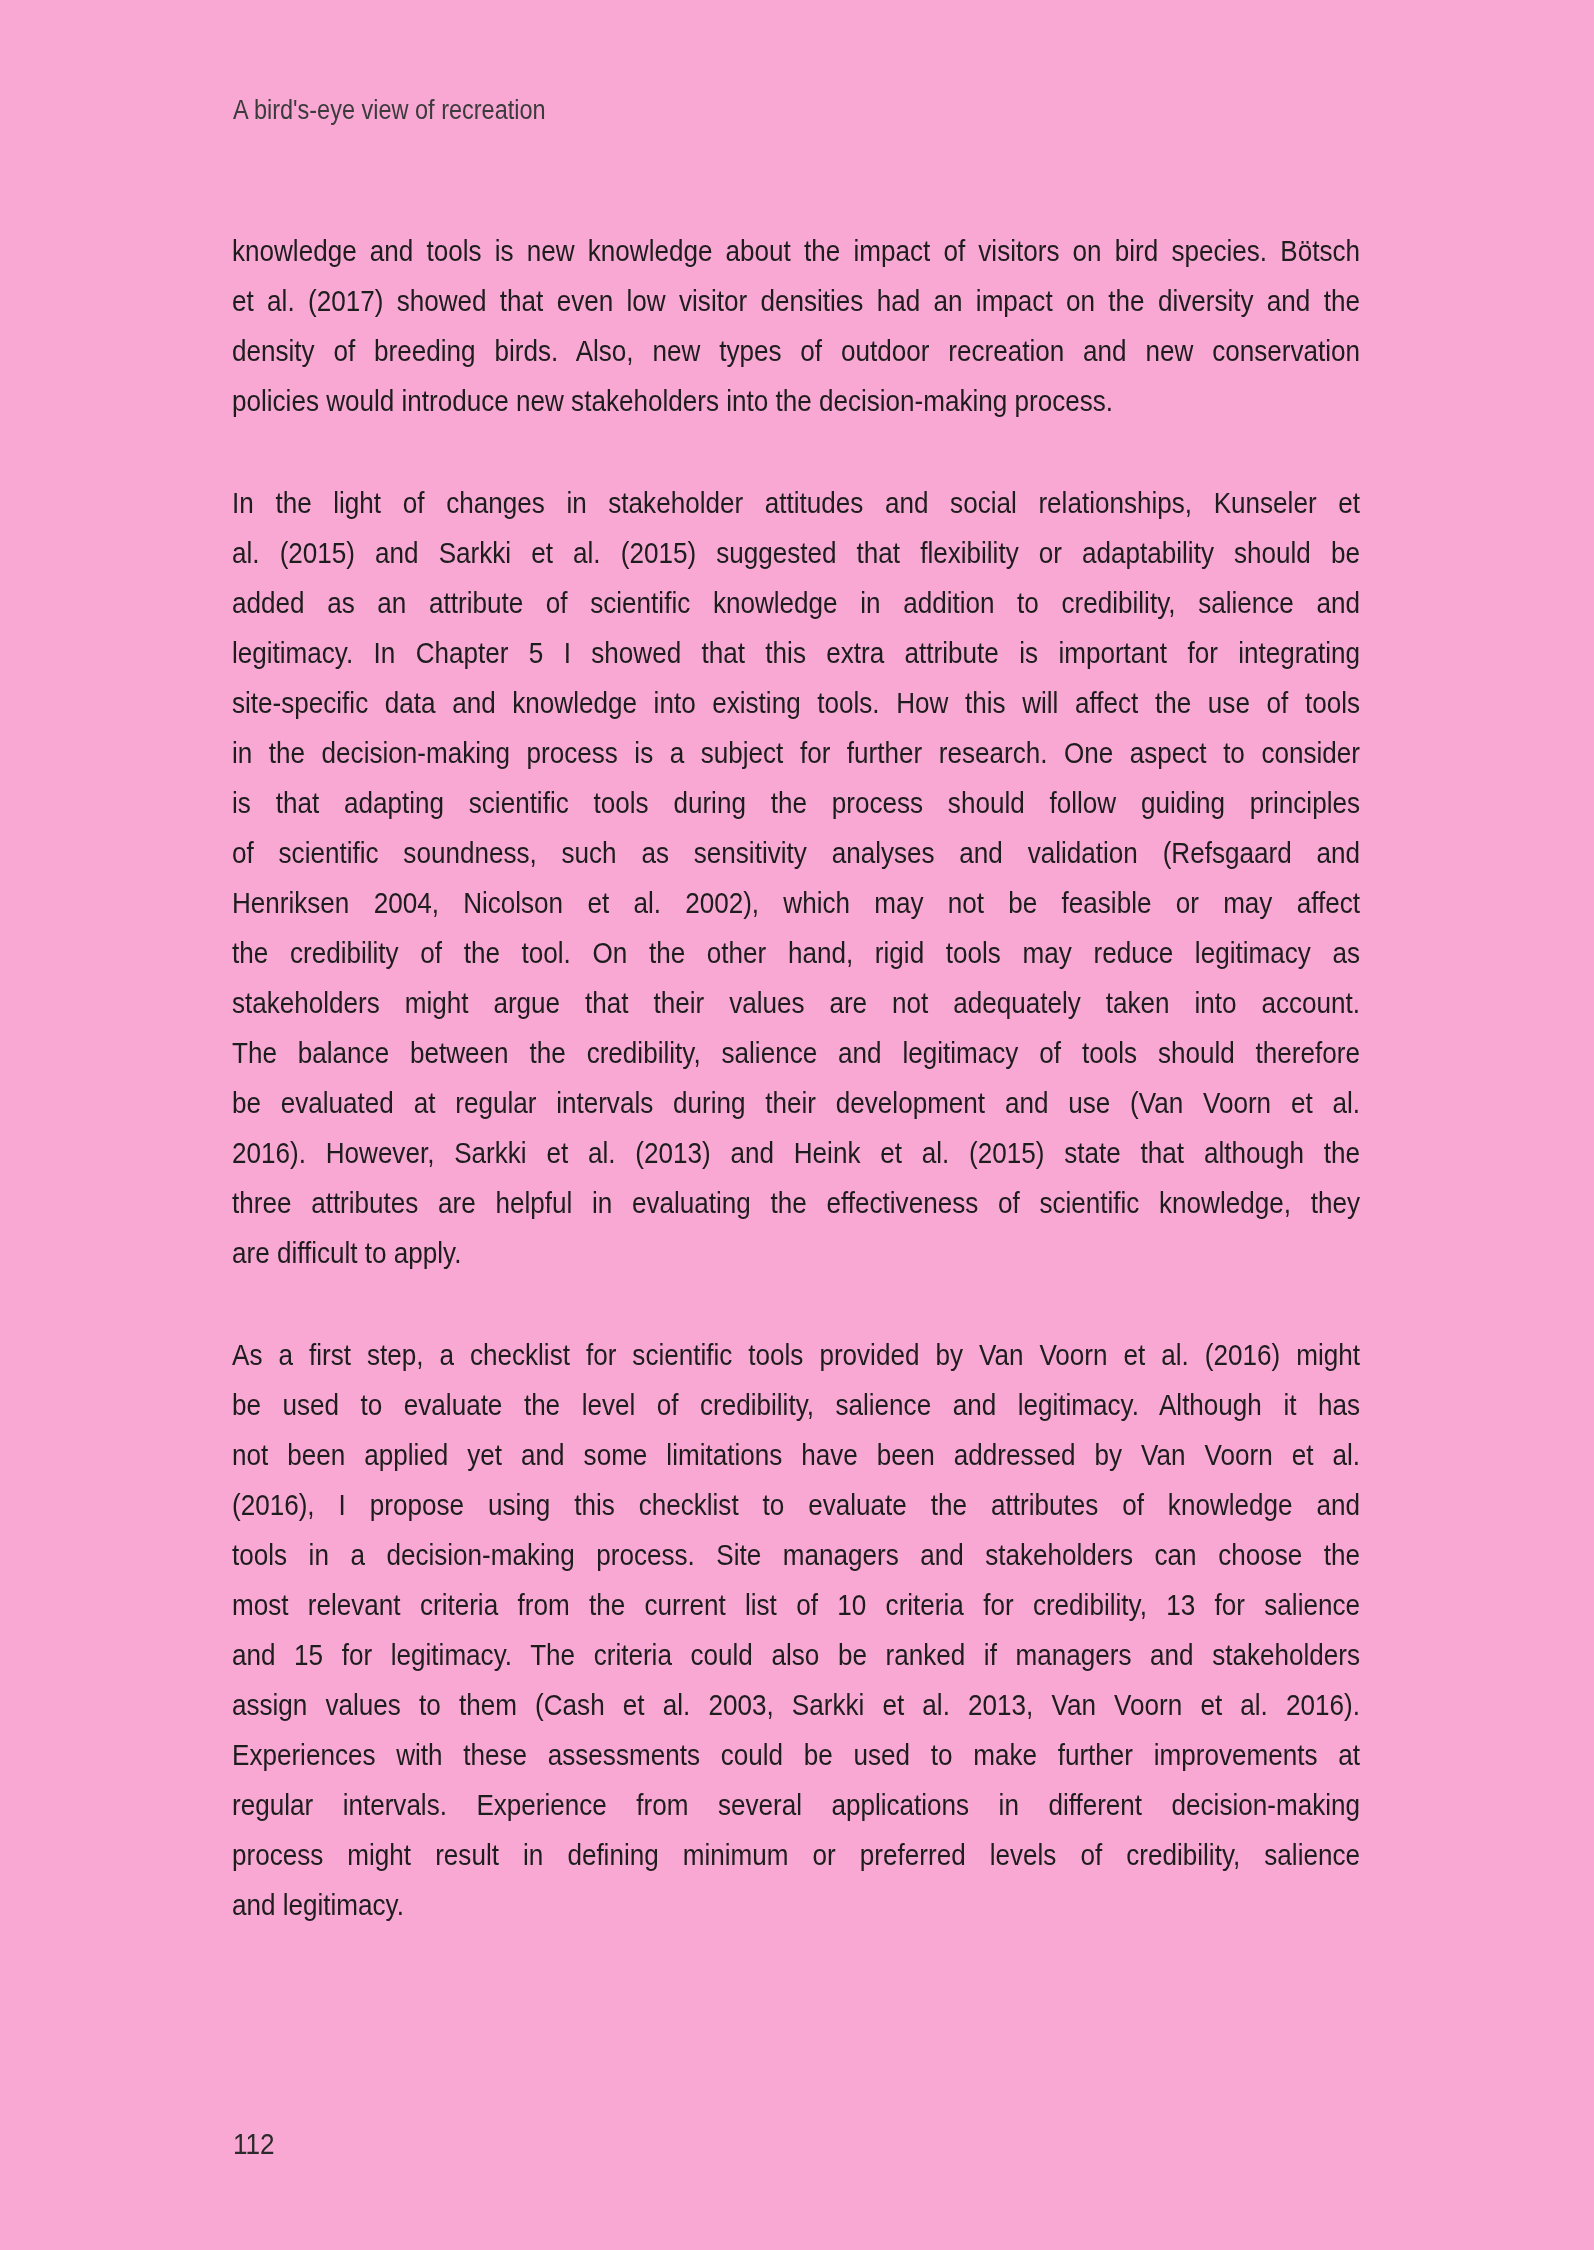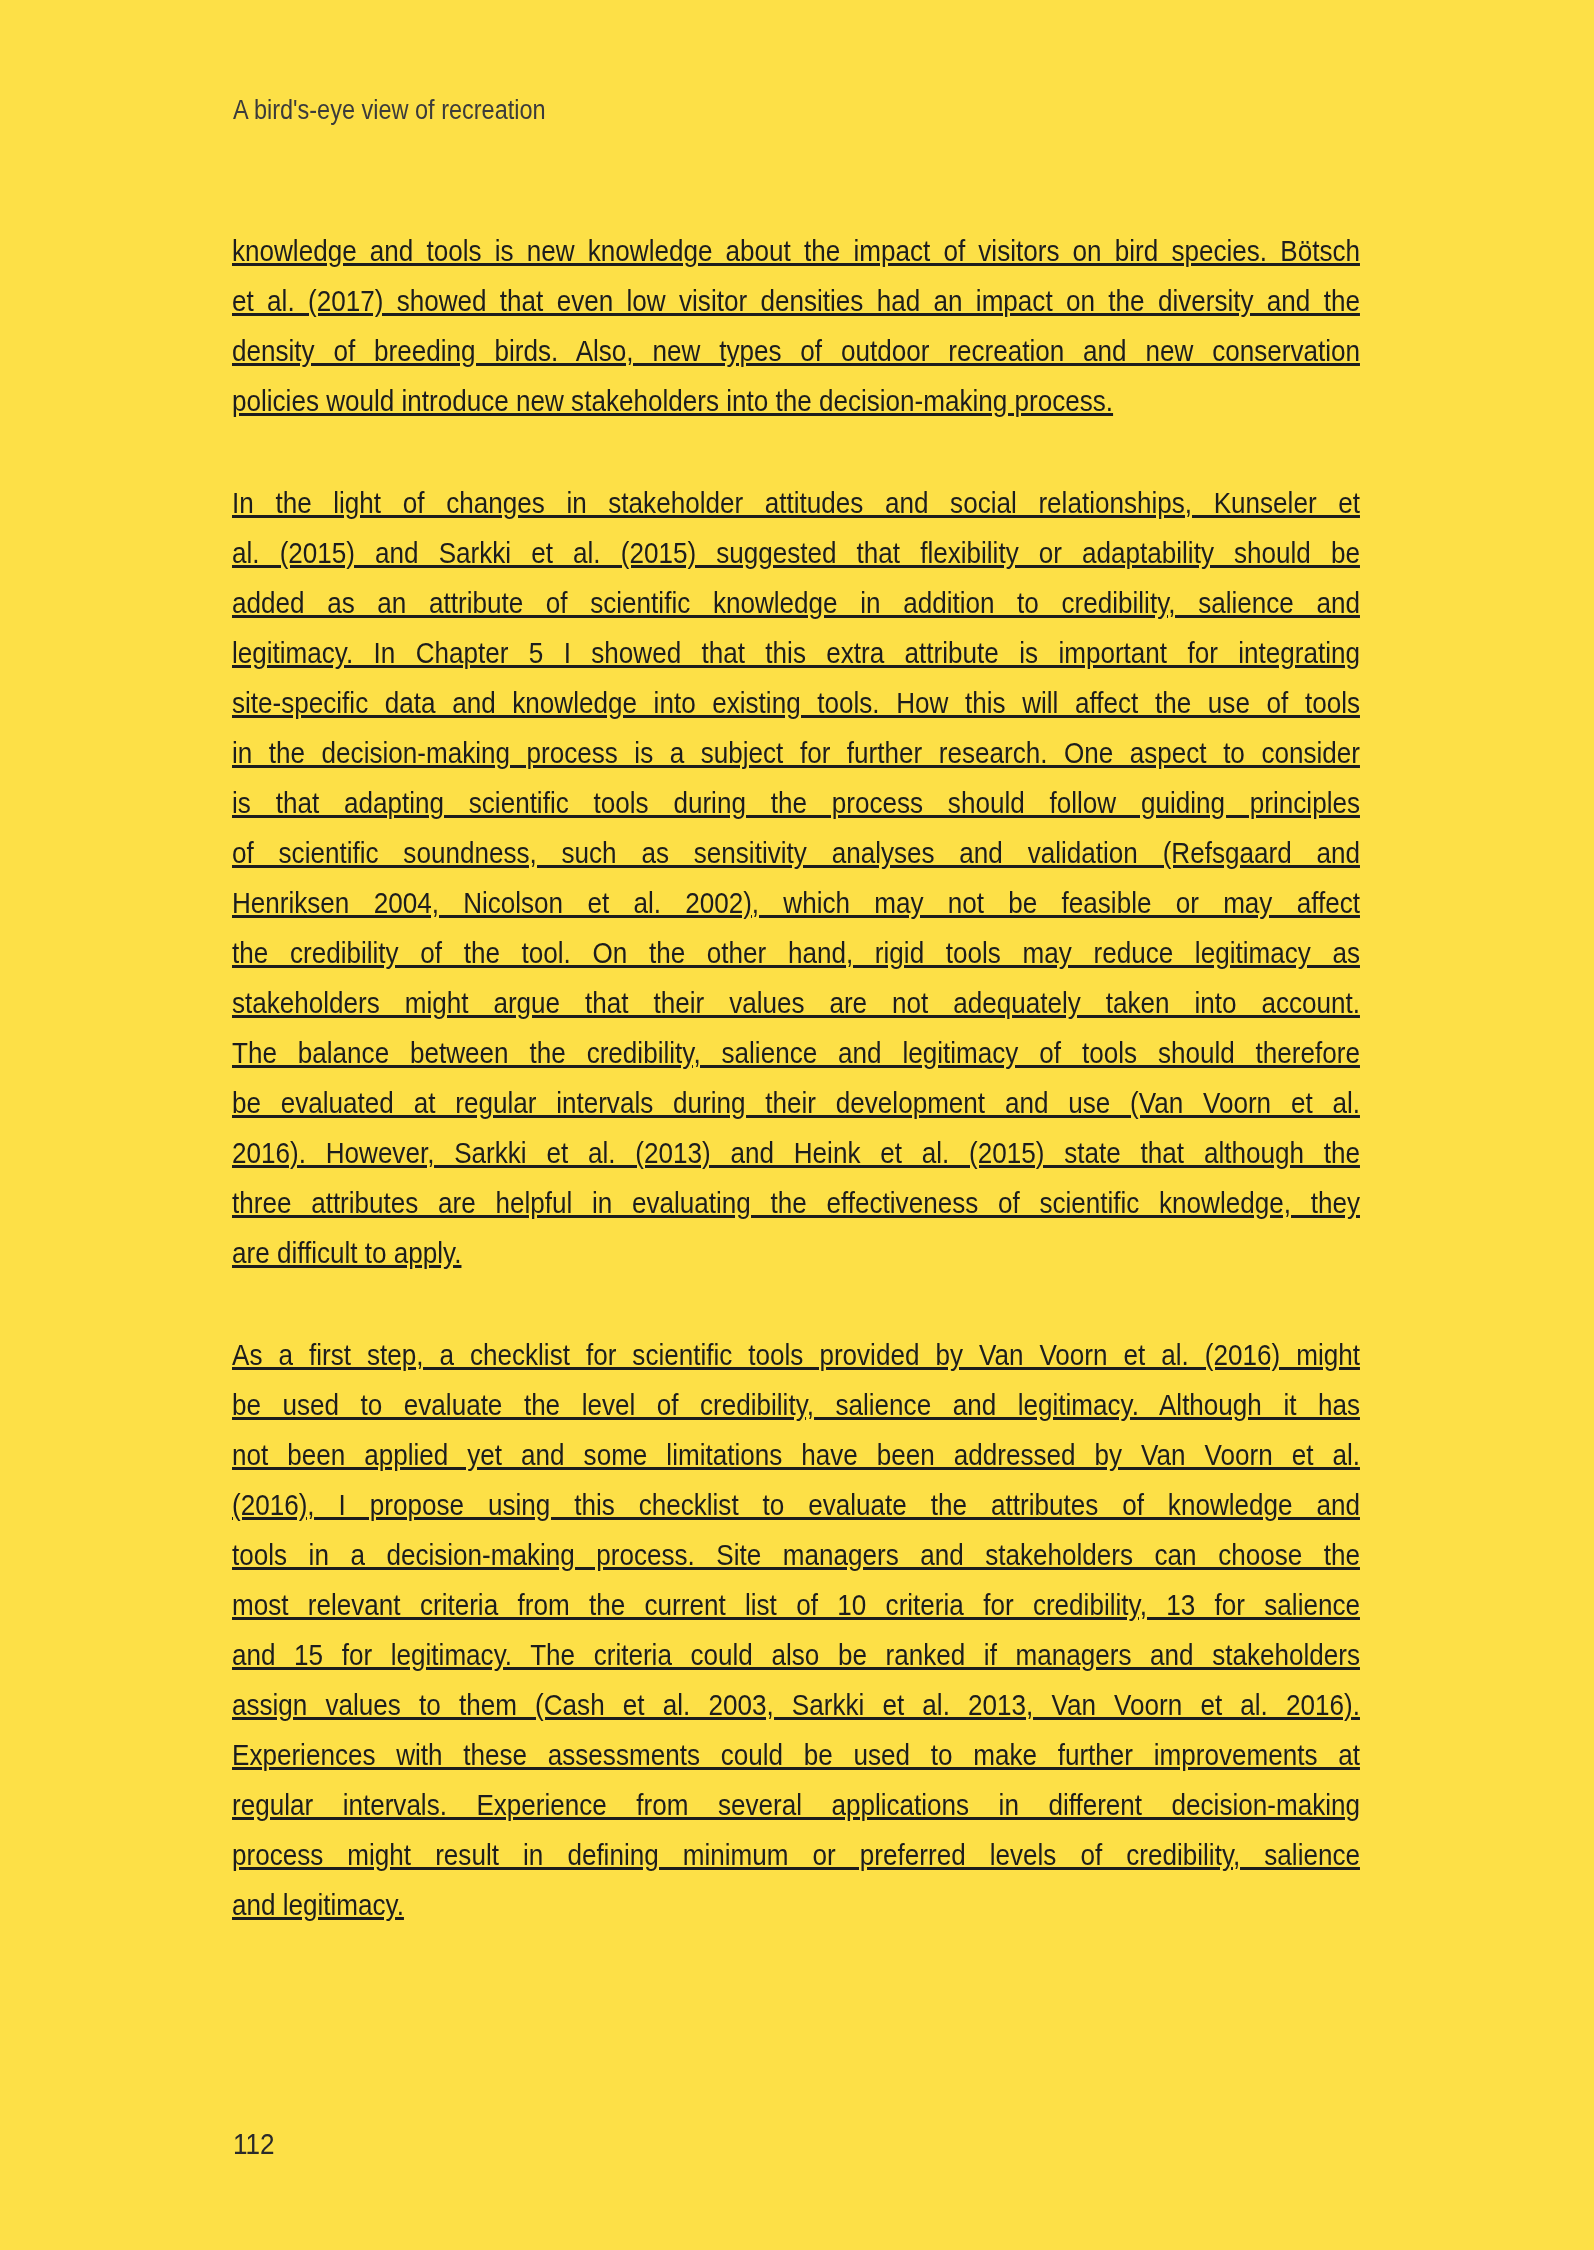--- a/index.html
+++ b/index.html
@@ -4,21 +4,21 @@
 <style>
   html, body {
     margin: 0;
     padding: 0;
     background: #ffffff;
   }
   .page {
     position: relative;
     width: 1594px;
     height: 2250px;
-    background: #fde047;
+    background: #f9a8d4;
     overflow: hidden;
     font-family: "Liberation Sans", "DejaVu Sans", sans-serif;
   }
   .running-head {
     position: absolute;
     left: 233px;
     top: 94px;
     font-size: 27px;
     line-height: 32px;
     color: #3b3b3b;
@@ -27,21 +27,20 @@
     transform-origin: left top;
   }
   .content {
     position: absolute;
     left: 232px;
     top: 226px;
     width: 1298px;
     font-size: 30px;
     line-height: 50px;
     color: #1d1d1d;
-    text-decoration: underline;
   }
   .paragraph {
     margin: 0 0 52px 0;
   }
   .line {
     height: 50px;
     width: 1298px;
     white-space: nowrap;
     transform: scaleX(0.869);
     transform-origin: left top;

